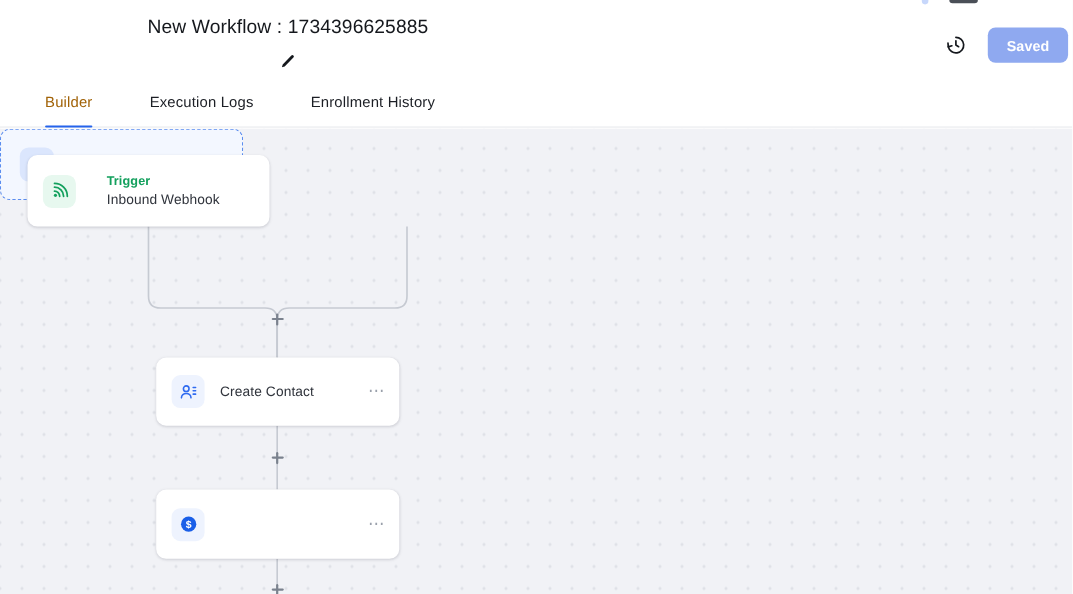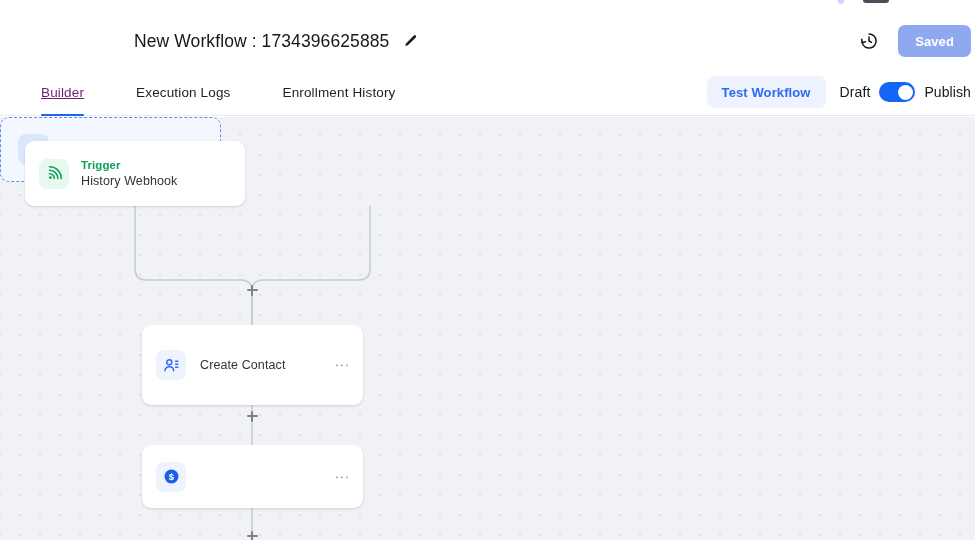--- a/index.html
+++ b/index.html
@@ -60,20 +60,21 @@
     z-index: 20;
   }
   .wf-title {
     position: absolute;
     left: 134px;
     top: 0;
     height: 54px;
     display: flex;
     align-items: center;
     gap: 14px;
+    flex-direction: column;
   }
   .wf-title-text {
     font-size: 17.5px;
     color: #15181d;
     letter-spacing: .1px;
     white-space: nowrap;
   }
   .pencil-icon {
     width: 15px; height: 15px;
     display: block;
@@ -131,21 +132,21 @@
     display: flex;
     align-items: center;
     padding: 0 26px;
     font-size: 13.5px;
     color: #1c1f25;
     cursor: pointer;
     white-space: nowrap;
     letter-spacing: .15px;
   }
   .tab:first-child { padding-left: 0; padding-right: 26px; }
-  .tab.active { color: #701a75; font-weight: 500; text-decoration: underline; }
+  .tab.active { color: #a16207; font-weight: 500; }
   .tab.active::after {
     content: "";
     position: absolute;
     left: 0; right: 26px;
     bottom: 0;
     height: 2.5px;
     background: #2563eb;
     border-radius: 2px;
   }
   .tabbar-right {
@@ -254,21 +255,21 @@
     letter-spacing: 1.5px;
     line-height: 8px;
     cursor: pointer;
   }
 
   
   #trigger-node {
     left: 25px; top: 24px;
     width: 220px; height: 65px;
     padding: 0 14px;
-    gap: 12px;
+    gap: 28px;
   }
 
   
   #add-trigger-node {
     left: 259px; top: 24px;
     width: 221px; height: 65px;
     background: #f3f7ff;
     border: 1.6px dashed #5b8def;
     border-radius: 9px;
     box-shadow: none;
@@ -288,21 +289,21 @@
   .add-trigger-label {
     font-size: 12.5px;
     font-weight: 700;
     color: #2f6bf0;
     letter-spacing: .1px;
   }
 
   
   #contact-node {
     left: 142px; top: 208px;
-    width: 221px; height: 80px;
+    width: 221px; height: 62px;
     padding: 0 14px;
     gap: 14px;
   }
   #opportunity-node {
     left: 142px; top: 328px;
     width: 221px; height: 63px;
     padding: 0 14px;
     gap: 14px;
   }
 
@@ -362,30 +363,20 @@
       <div class="tab active">
         <span>Builder</span>
       </div>
       <div class="tab">
         <span>Execution Logs</span>
       </div>
       <div class="tab">
         <span>Enrollment History</span>
       </div>
     </div>
-    <div class="tabbar-right">
-      <button class="test-wf-btn">Test Workflow</button>
-      <div class="pubwrap">
-        <span class="pub-label">Draft</span>
-        <div class="toggle">
-          <div class="knob"></div>
-        </div>
-        <span class="pub-label">Publish</span>
-      </div>
-    </div>
   </div>
 
   <div class="canvas">
 
     <svg class="edges" viewBox="0 0 975 423" preserveAspectRatio="none">
 
       <path d="M135 89 L135 152 Q135 163 146 163 L241 163 Q252 163 252 174 L252 208" stroke="#c6cad2" stroke-width="1.5" fill="none"></path>
 
       <path d="M370 89 L370 152 Q370 163 359 163 L263 163 Q252 163 252 174 L252 208" stroke="#c6cad2" stroke-width="1.5" fill="none"></path>
 
@@ -400,21 +391,21 @@
       <div class="node-icon green">
         <svg viewBox="0 0 20 20" width="17" height="17" fill="none">
           <circle cx="5.2" cy="14.8" r="1.7" fill="#13a05d"></circle>
           <path d="M4.2 10.3a5.5 5.5 0 0 1 5.5 5.5" stroke="#13a05d" stroke-width="1.9" stroke-linecap="round"></path>
           <path d="M4.2 6.1a9.7 9.7 0 0 1 9.7 9.7" stroke="#13a05d" stroke-width="1.9" stroke-linecap="round"></path>
           <path d="M4.2 2.1a13.7 13.7 0 0 1 13.7 13.7" stroke="#13a05d" stroke-width="1.9" stroke-linecap="round"></path>
         </svg>
       </div>
       <div class="node-text">
         <span class="node-kicker">Trigger</span>
-        <span class="node-sub">History Webhook</span>
+        <span class="node-sub">Inbound Webhook</span>
       </div>
     </div>
 
     <div id="add-trigger-node">
       <div class="add-plus-box">
         <svg viewBox="0 0 18 18" width="15" height="15">
           <rect x="8" y="2.6" width="2" height="12.8" rx="1" fill="#2f6bf0"></rect>
           <rect x="2.6" y="8" width="12.8" height="2" rx="1" fill="#2f6bf0"></rect>
         </svg>
       </div>

